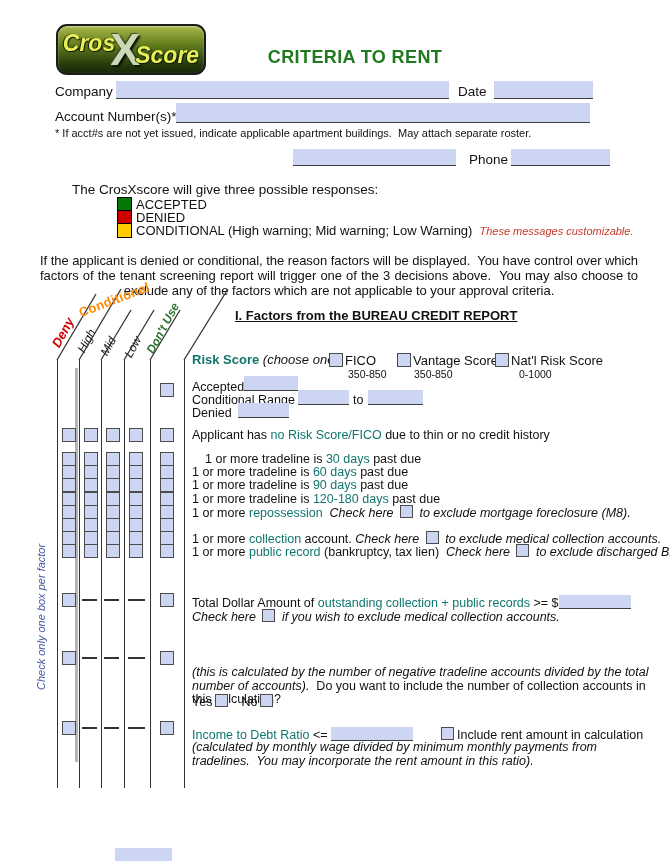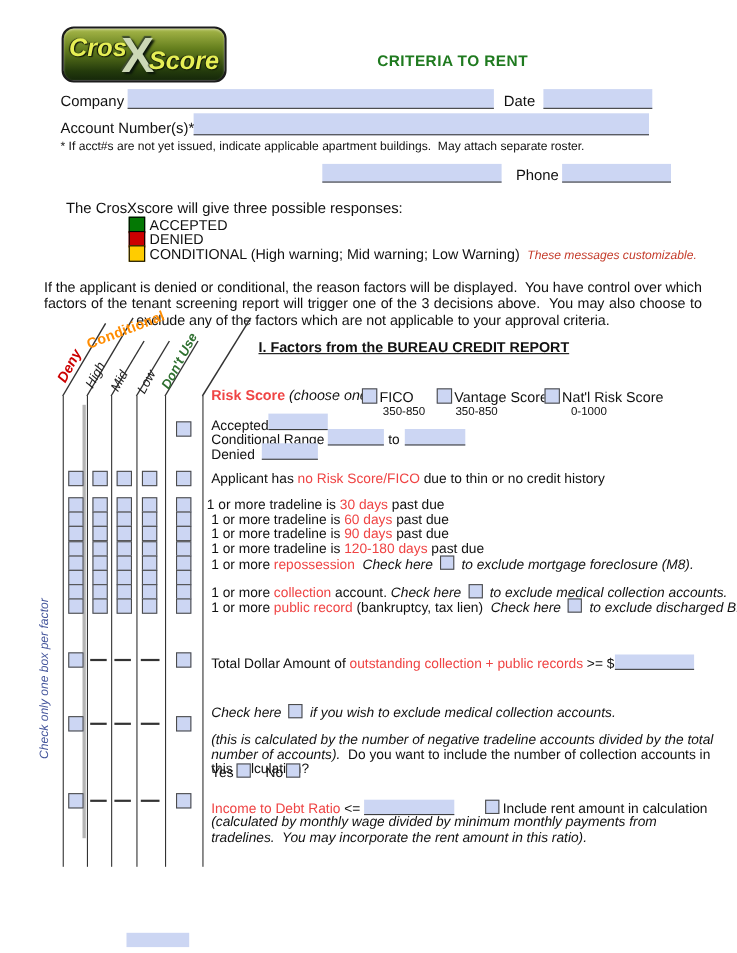--- a/index.html
+++ b/index.html
@@ -5,40 +5,40 @@
   html,body{margin:0;padding:0;background:#fff;}
   #page{position:relative;width:670px;height:866px;background:#fff;overflow:hidden;
         font-family:"Liberation Sans", sans-serif;color:#111;}
   .abs{position:absolute;}
   .lbl{font-size:13.5px;white-space:nowrap;}
   .sm{font-size:11px;white-space:nowrap;}
   .fld{position:absolute;background:#ccd6f3;border-bottom:1px solid #3f3f3f;}
   .cb{position:absolute;width:12px;height:12px;background:#ccd6f3;border:1px solid #4c4c4c;box-sizing:content-box;}
   .icb{display:inline-block;width:11px;height:11px;background:#ccd6f3;border:1px solid #4c4c4c;vertical-align:-1px;margin:0 3px;}
   .ifld{display:inline-block;background:#ccd6f3;border-bottom:1px solid #3f3f3f;height:13px;vertical-align:-2px;}
-  .blu{color:#ef4444;}
+  .blu{color:#0f766e;}
   .b{font-weight:bold;}
   .it{font-style:italic;}
   .frow{position:absolute;font-size:12.5px;white-space:nowrap;}
   .vline{position:absolute;width:1.4px;background:#333;top:360px;height:428px;}
   .graybar{position:absolute;left:75px;top:368px;width:2.5px;height:394px;background:#b5b5b5;}
   .dash{position:absolute;height:1.5px;background:#333;}
   .rot{position:absolute;transform-origin:0 100%;white-space:nowrap;line-height:14px;}
   .lsq{position:absolute;width:13px;height:13px;border:1px solid #000;box-sizing:content-box;}
   .wrap{position:absolute;font-size:12.5px;line-height:13.5px;white-space:normal;}
   
   .logo{position:absolute;left:56px;top:24px;width:146px;height:47px;border:2px solid #1c1c1c;border-radius:11px;
         background:linear-gradient(180deg,#a8b84a 0%,#66801e 38%,#243b0c 82%,#16280a 100%);
         display:flex;align-items:center;justify-content:center;box-shadow:inset 0 1px 2px rgba(255,255,255,.45);}
   .logo-word{font-style:italic;font-weight:bold;font-size:23px;color:#e6ef55;
         text-shadow:1px 1px 1px #101808,-1px 0 1px #101808;}
   .logo-x{font-weight:bold;font-size:45px;line-height:40px;color:#ccd8b6;margin:0 -5px;
         text-shadow:2px 2px 2px #0a140a,-1px -1px 1px #3c4a2e;}
-  .title{position:absolute;left:230px;top:47px;width:250px;text-align:right;
-         font-size:14px;font-weight:bold;color:#1f7a1f;letter-spacing:.4px;}
+  .title{position:absolute;left:230px;top:47px;width:250px;text-align:center;
+         font-size:18px;font-weight:bold;color:#1f7a1f;letter-spacing:.4px;}
   .para{position:absolute;left:40px;top:253px;width:598px;font-size:13px;line-height:15.2px;
         text-align:justify;text-align-last:center;letter-spacing:-0.05px;}
   .h1{position:absolute;left:235px;top:308px;font-size:13px;font-weight:bold;text-decoration:underline;white-space:nowrap;}
   .side-note{position:absolute;left:35px;top:690px;width:192px;transform:rotate(-90deg);transform-origin:0 0;
         font-size:11px;font-style:italic;color:#44559b;white-space:nowrap;}
 </style>
 </head>
 <body>
 
 <div id="page">
@@ -56,21 +56,21 @@
   <div class="abs lbl" style="left:458px;top:84px">Date</div>
 
   <div class="fld" style="left:176px;top:103px;width:414px;height:19px"></div>
   <div class="abs lbl" style="left:55px;top:109px">Account Number(s)*</div>
   <div class="abs sm" style="left:55px;top:127px">* If acct#s are not yet issued, indicate applicable apartment buildings.&nbsp; May attach separate roster.</div>
 
   <div class="fld" style="left:293px;top:149px;width:163px;height:16px"></div>
   <div class="fld" style="left:511px;top:149px;width:99px;height:16px"></div>
   <div class="abs lbl" style="left:469px;top:152px">Phone</div>
 
-  <div class="abs lbl" style="left:60px;top:182px">The CrosXscore will give three possible responses:</div>
+  <div class="abs lbl" style="left:72px;top:182px">The CrosXscore will give three possible responses:</div>
   <div class="lsq" style="left:117px;top:197px;background:#047804"></div>
   <div class="abs" style="left:136px;top:197px;font-size:13px">ACCEPTED</div>
   <div class="lsq" style="left:117px;top:210px;background:#cc0000"></div>
   <div class="abs" style="left:136px;top:210px;font-size:13px">DENIED</div>
   <div class="lsq" style="left:117px;top:223px;background:#ffcc00"></div>
   <div class="abs" style="left:136px;top:223px;font-size:13px;white-space:nowrap"><span>CONDITIONAL (High warning; Mid warning; Low Warning)</span><span class="it" style="font-size:11px;color:#c43b2a;margin-left:7px">These messages customizable.</span></div>
 
   <div class="para">If the applicant is denied or conditional, the reason factors will be displayed.&nbsp; You have control over which factors of the tenant screening report will trigger one of the 3 decisions above.&nbsp; You may also choose to exclude any of the factors which are not applicable to your approval criteria.</div>
 
   <div class="h1">I. Factors from the BUREAU CREDIT REPORT</div>
@@ -182,30 +182,30 @@
   <div class="frow" style="left:192px;top:380px">Accepted</div>
   <div class="fld" style="left:298px;top:390px;width:51px;height:14px"></div>
   <div class="fld" style="left:368px;top:390px;width:55px;height:14px"></div>
   <div class="frow" style="left:192px;top:393px">Conditional Range</div>
   <div class="frow" style="left:353px;top:393px">to</div>
   <div class="fld" style="left:238px;top:403px;width:51px;height:14px"></div>
   <div class="frow" style="left:192px;top:406px">Denied</div>
 
   <div class="frow" style="left:192px;top:428px"><span>Applicant has </span><span class="blu">no Risk Score/FICO</span><span> due to thin or no credit history</span></div>
 
-  <div class="frow" style="left:188px;top:452px"><span>1 or more tradeline is </span><span class="blu">30 days</span><span> past due</span></div>
+  <div class="frow" style="left:205px;top:452px"><span>1 or more tradeline is </span><span class="blu">30 days</span><span> past due</span></div>
   <div class="frow" style="left:192px;top:465px"><span>1 or more tradeline is </span><span class="blu">60 days</span><span> past due</span></div>
   <div class="frow" style="left:192px;top:478px"><span>1 or more tradeline is </span><span class="blu">90 days</span><span> past due</span></div>
   <div class="frow" style="left:192px;top:492px"><span>1 or more tradeline is </span><span class="blu">120-180 days</span><span> past due</span></div>
   <div class="frow" style="left:192px;top:505px"><span>1 or more </span><span class="blu">repossession</span><span class="it">&nbsp; Check here </span><span class="icb"></span><span class="it"> to exclude mortgage foreclosure (M8).</span></div>
   <div class="frow" style="left:192px;top:531px"><span>1 or more </span><span class="blu">collection</span><span> account. </span><span class="it">Check here </span><span class="icb"></span><span class="it"> to exclude medical collection accounts.</span></div>
   <div class="frow" style="left:192px;top:544px"><span>1 or more </span><span class="blu">public record</span><span> (bankruptcy, tax lien)</span><span class="it">&nbsp; Check here </span><span class="icb"></span><span class="it"> to exclude discharged BKs.</span></div>
 
   <div class="frow" style="left:192px;top:595px"><span>Total Dollar Amount of </span><span class="blu">outstanding collection + public records</span><span> &gt;= $</span><span class="ifld" style="width:72px"></span></div>
-  <div class="frow it" style="left:192px;top:640px"><span>Check here </span><span class="icb"></span><span> if you wish to exclude medical collection accounts.</span></div>
+  <div class="frow it" style="left:192px;top:609px"><span>Check here </span><span class="icb"></span><span> if you wish to exclude medical collection accounts.</span></div>
 
   <div class="wrap" style="left:192px;top:666px;width:466px"><span class="it">(this is calculated by the number of negative tradeline accounts divided by the total number of accounts).</span><span>&nbsp; Do you want to include the number of collection accounts in this calculation?</span></div>
   <div class="frow" style="left:192px;top:694px"><span>Yes</span><span class="icb"></span><span style="display:inline-block;width:10px"></span><span>No</span><span class="icb"></span></div>
 
   <div class="frow" style="left:192px;top:727px"><span class="blu">Income to Debt Ratio</span><span> &lt;= </span><span class="ifld" style="width:82px"></span><span class="icb" style="margin-left:28px"></span><span>Include rent amount in calculation</span></div>
   <div class="wrap it" style="left:192px;top:741px;width:448px">(calculated by monthly wage divided by minimum monthly payments from tradelines.&nbsp; You may incorporate the rent amount in this ratio).</div>
 
   <div class="fld" style="left:115px;top:848px;width:57px;height:13px;border-bottom:none"></div>
 
 </div>

